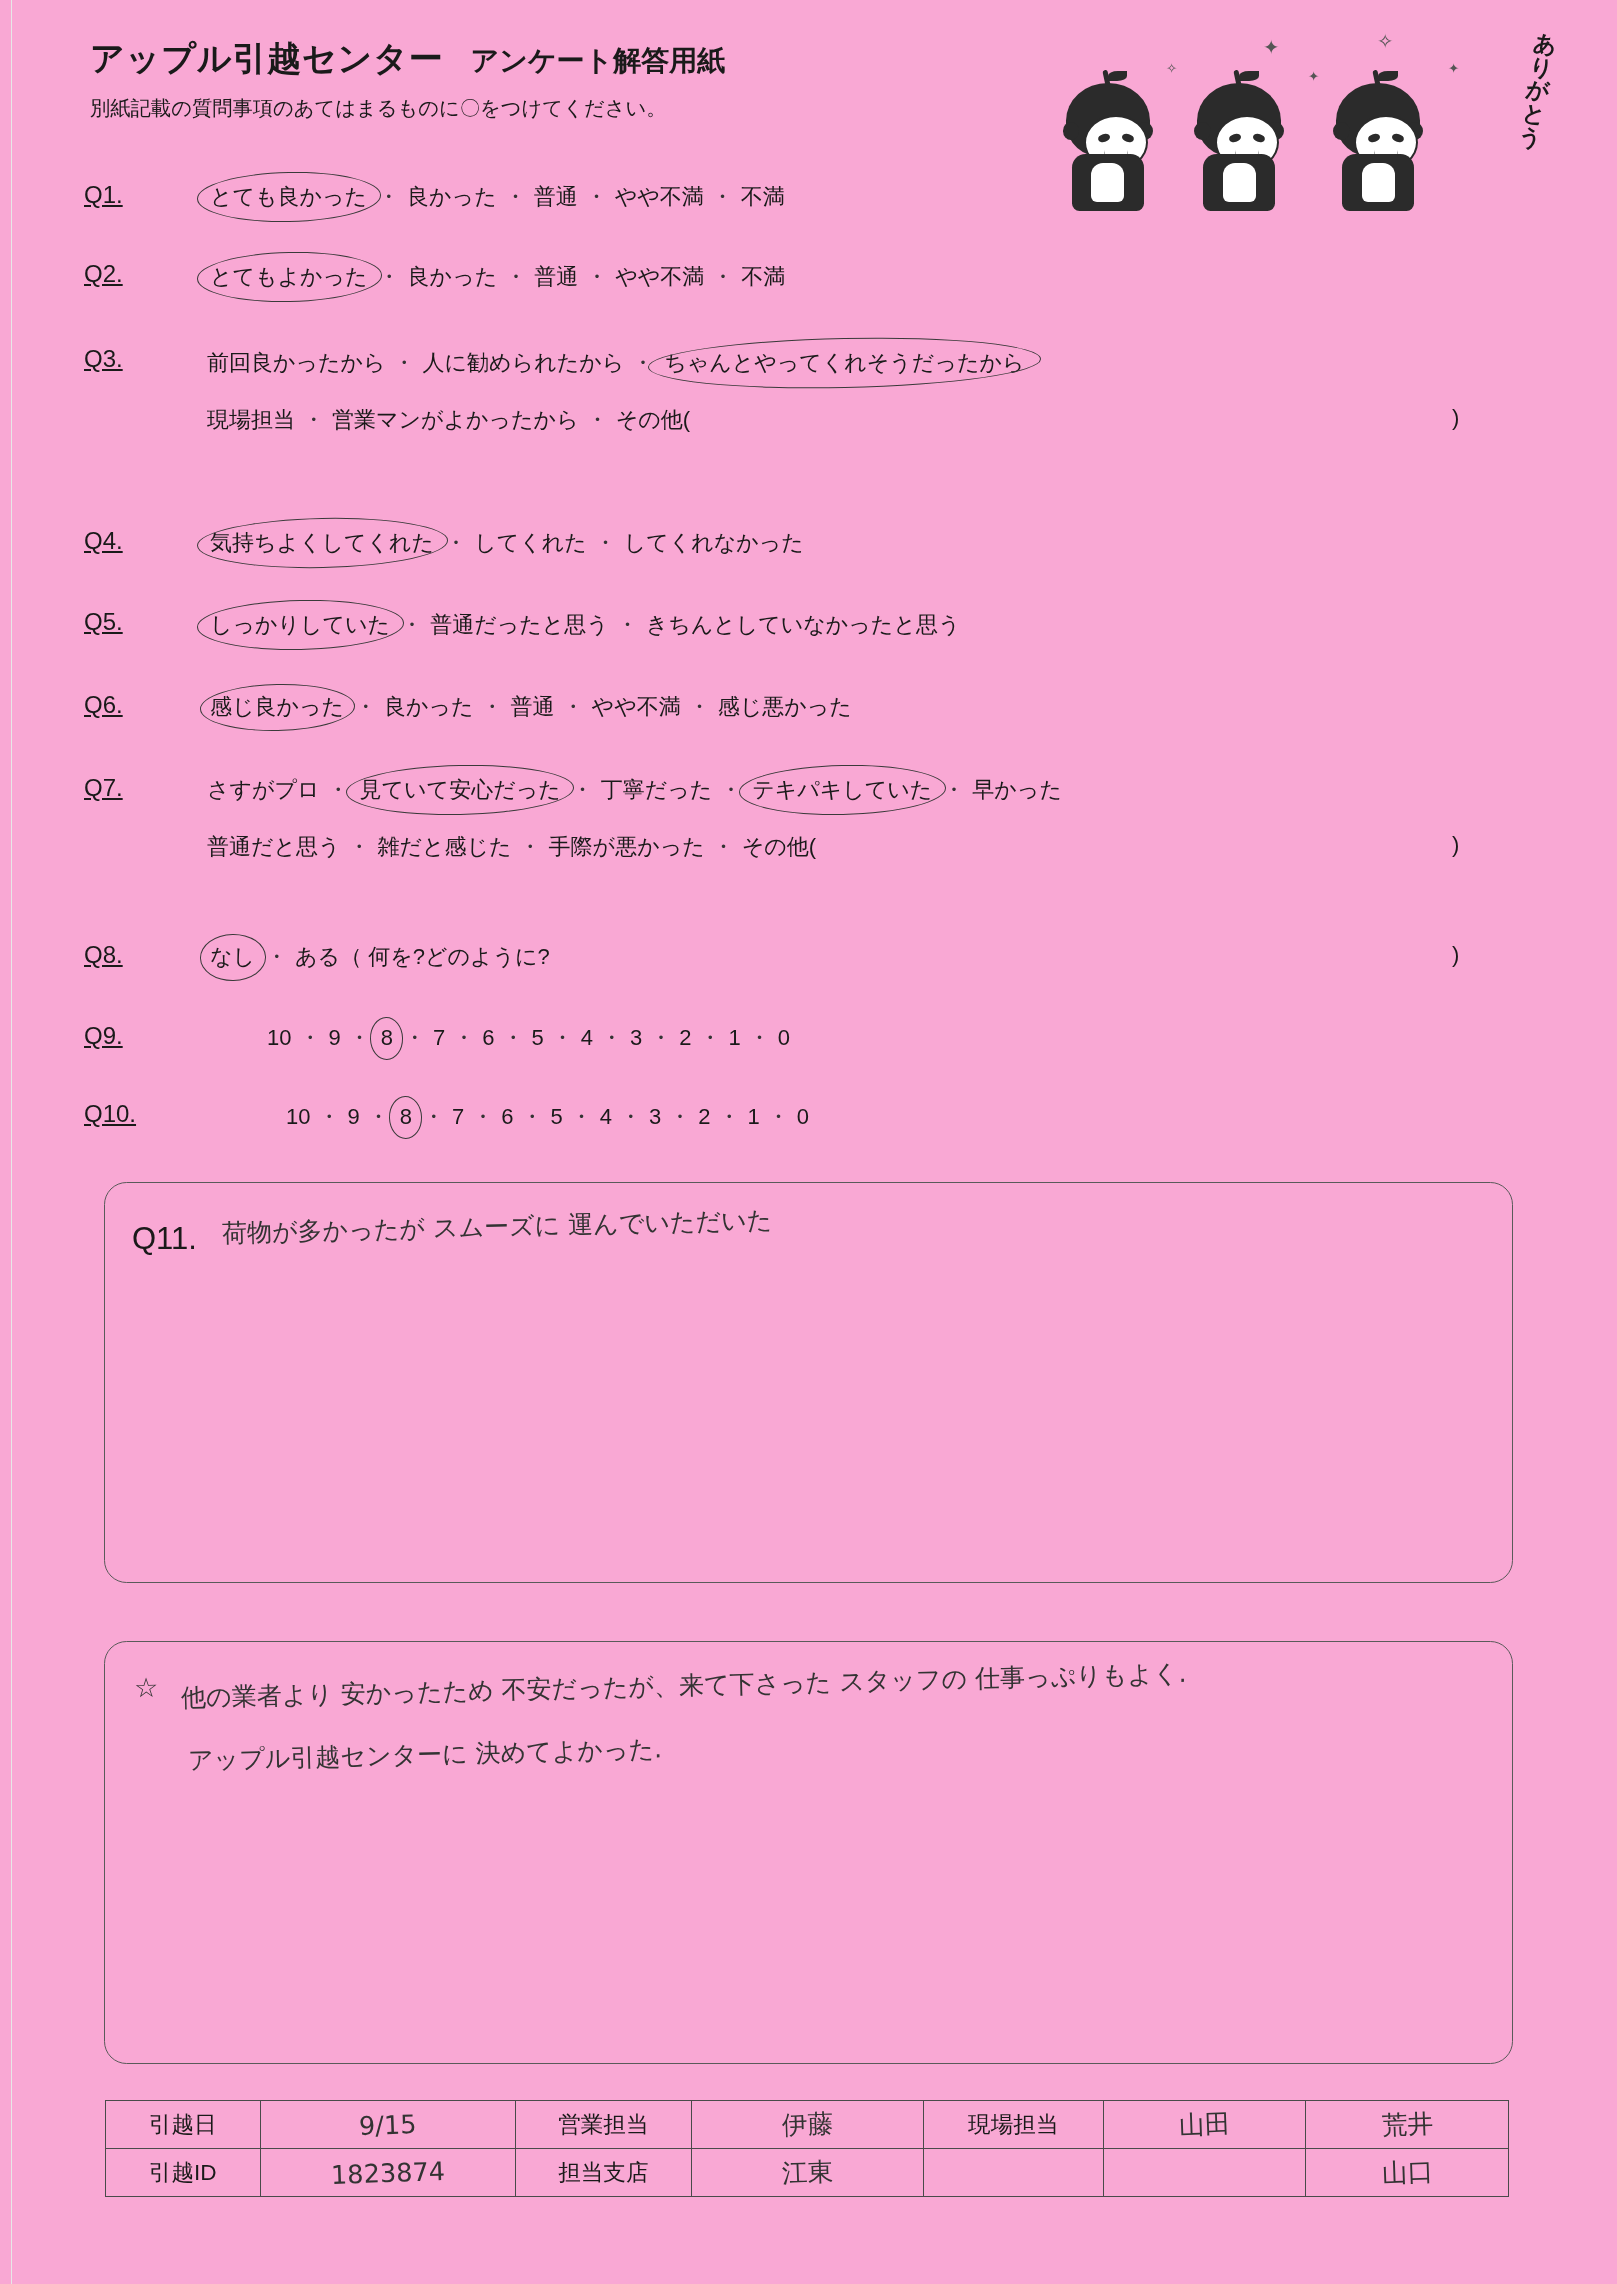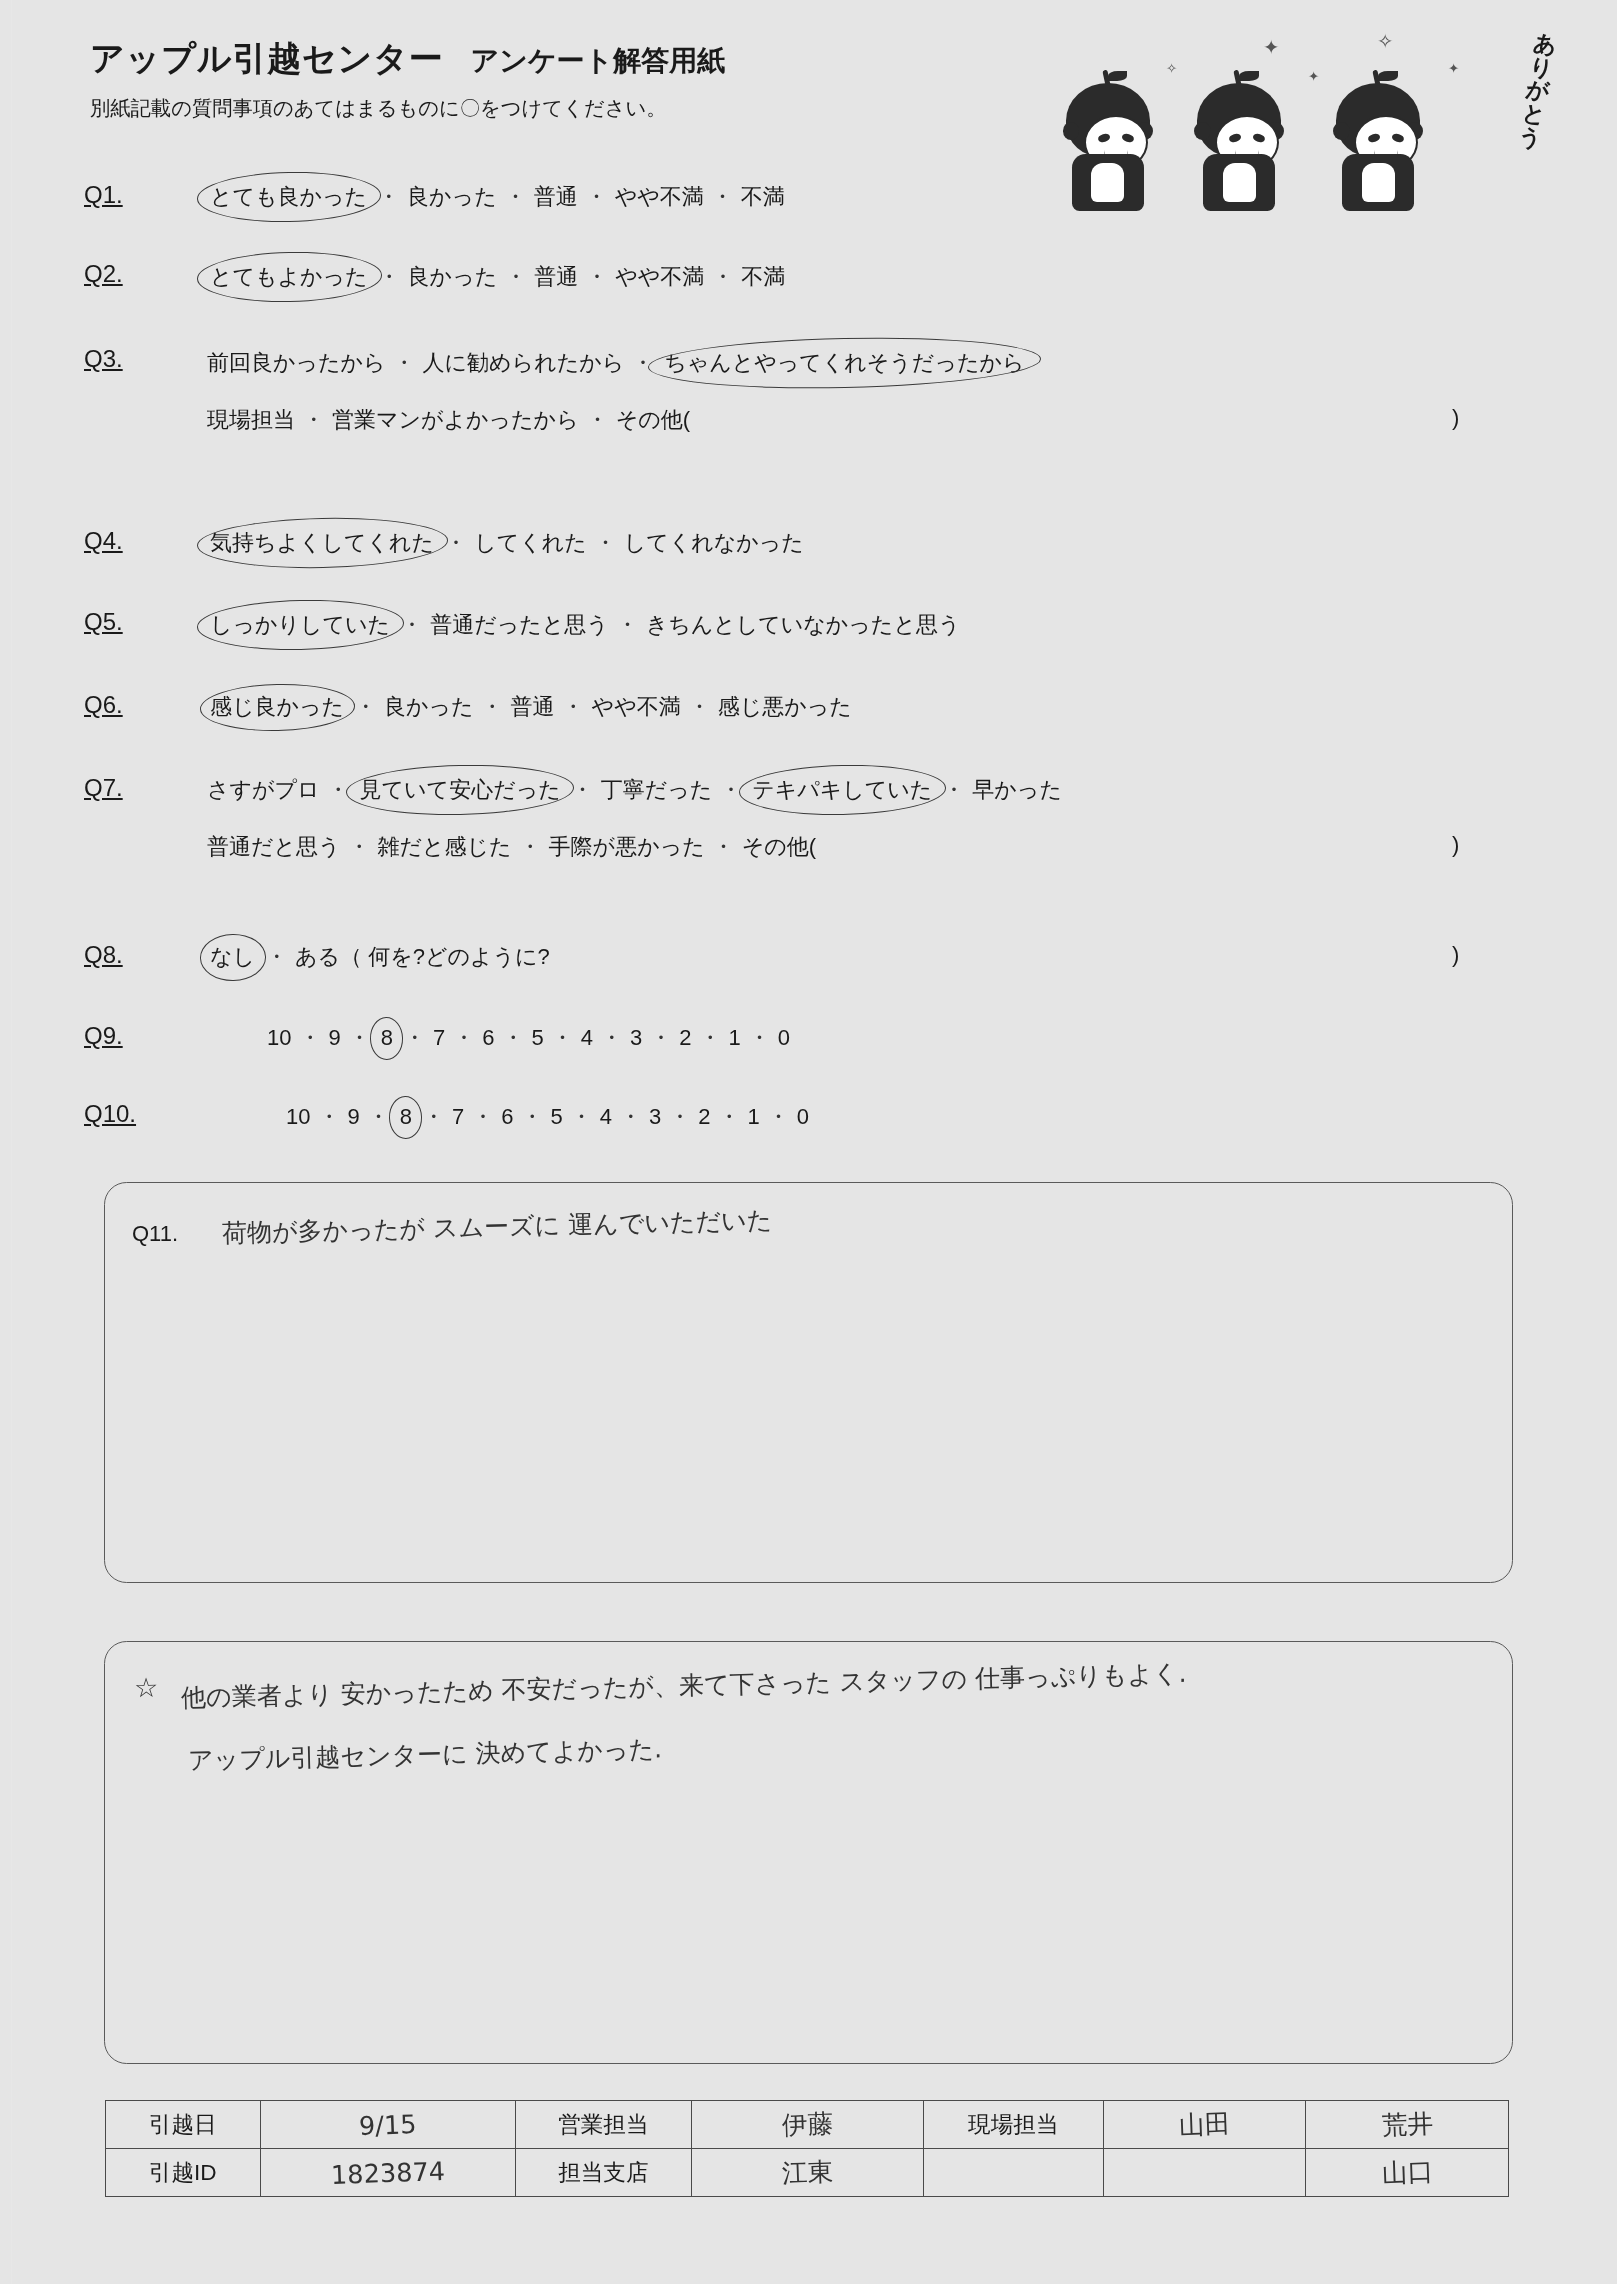--- a/index.html
+++ b/index.html
@@ -12,21 +12,21 @@
     height: 2284px;
     font-family: "Liberation Sans", sans-serif;
     color: #1a1a1a;
     position: relative;
     overflow: hidden;
   }
   .page {
     position: relative;
     width: 1617px;
     height: 2284px;
-    background: #e5e5e5;
+    background: #f9a8d4;
   }
 
   
   .hdr {
     position: absolute;
     left: 90px;
     top: 36px;
     width: 978px;
   }
   .hdr-title-row {
@@ -388,21 +388,21 @@
   <div class="qline" style="left:267px; top:1023px;">
     <span>10</span><span class="sep">・</span><span>9</span><span class="sep">・</span><span class="circled tight">8</span><span class="sep">・</span><span>7</span><span class="sep">・</span><span>6</span><span class="sep">・</span><span>5</span><span class="sep">・</span><span>4</span><span class="sep">・</span><span>3</span><span class="sep">・</span><span>2</span><span class="sep">・</span><span>1</span><span class="sep">・</span><span>0</span>
   </div>
 
   <div class="qlabel" style="top:1100px;">Q10.</div>
   <div class="qline" style="left:286px; top:1102px;">
     <span>10</span><span class="sep">・</span><span>9</span><span class="sep">・</span><span class="circled tight">8</span><span class="sep">・</span><span>7</span><span class="sep">・</span><span>6</span><span class="sep">・</span><span>5</span><span class="sep">・</span><span>4</span><span class="sep">・</span><span>3</span><span class="sep">・</span><span>2</span><span class="sep">・</span><span>1</span><span class="sep">・</span><span>0</span>
   </div>
 
   <div class="abox" style="left:104px; top:1182px; width:1407px; height:399px;"></div>
-  <div style="position:absolute; left:132px; top:1221px; font-size:22px;">Q11.</div>
+  <div style="position:absolute; left:132px; top:1221px; font-size:31px;">Q11.</div>
   <div class="hw" style="left:222px; top:1210px; font-size:25px;">荷物が多かったが スムーズに 運んでいただいた</div>
 
   <div class="abox" style="left:104px; top:1641px; width:1407px; height:421px;"></div>
   <div class="hw" style="left:134px; top:1672px; font-size:27px; transform:rotate(-1deg);">☆</div>
   <div class="hw" style="left:181px; top:1669px; font-size:25px;">他の業者より 安かったため 不安だったが、来て下さった スタッフの 仕事っぷりもよく.</div>
   <div class="hw" style="left:188px; top:1738px; font-size:25px;">アップル引越センターに 決めてよかった.</div>
 
   <table class="ftable">
     <tbody>
         <tr>

